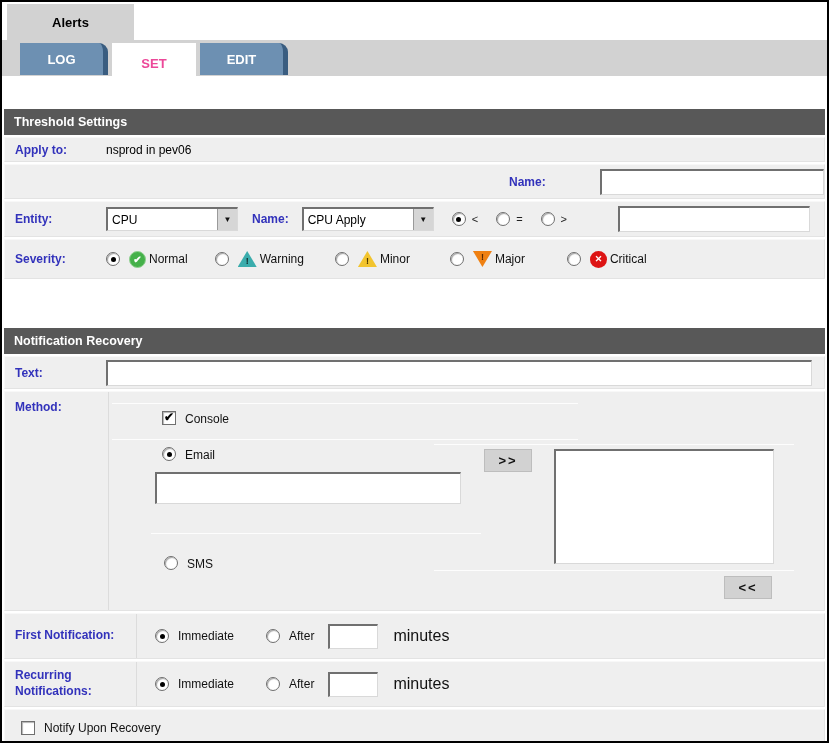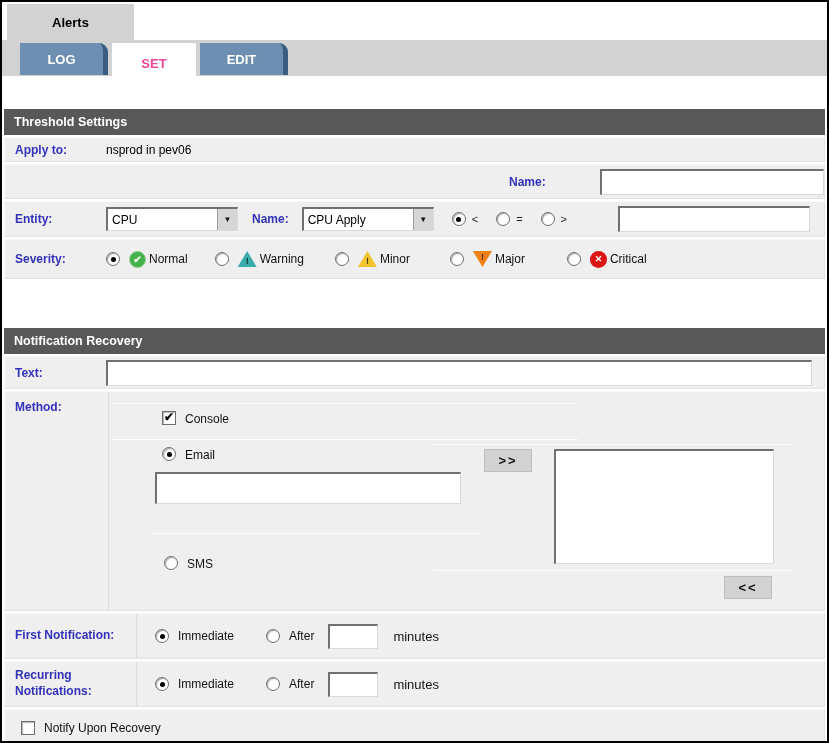--- a/index.html
+++ b/index.html
@@ -74,21 +74,21 @@
   .chk-lbl { font-size:12px; color:#111; }
 
   
   .row.notif { height:46px; }
   .row.notif .lbl { width:131px; line-height:1.3; }
   .notif-body { flex:1; height:100%; border-left:1px solid #dcdcdc; display:flex; align-items:center; }
   .notif-body .radio { margin-left:18px; }
   .notif-body .t1 { font-size:12px; color:#111; margin-left:9px; }
   .notif-body .radio.r2 { margin-left:32px; }
   .notif-body input { margin-left:14px; width:50px; height:25px; }
-  .notif-body .t2 { font-size:13px; color:#111; margin-left:15px; }
+  .notif-body .t2 { font-size:16px; color:#111; margin-left:15px; }
 
   .row.recovery { height:38px; }
   .row.recovery .checkbox { margin-left:16px; }
   .row.recovery .chk-lbl { margin-left:9px; }
 
   
   .footer { margin:6px 2px 0 2px; border-top:2px solid #b4b4b4; padding-top:6px;
             display:flex; justify-content:flex-end; gap:13px; padding-right:10px; }
   .big-btn { width:122px; height:27px; background:#6d90b2; color:#fff; font-size:13px; font-weight:bold;
              display:flex; align-items:center; justify-content:center; border-radius:6px;

